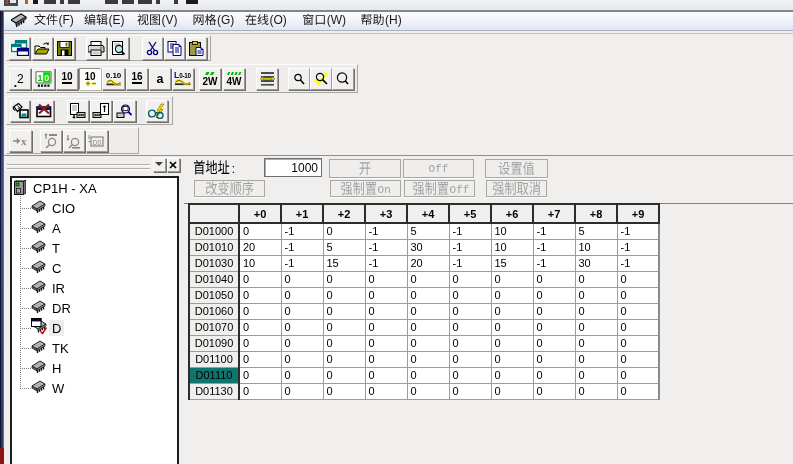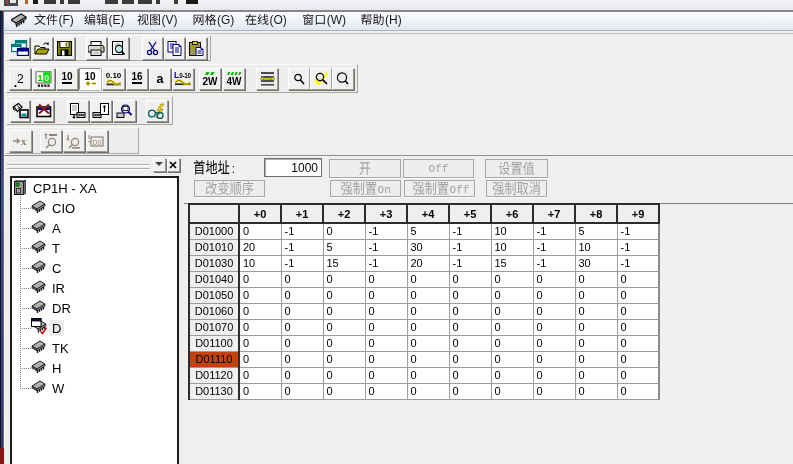--- a/index.html
+++ b/index.html
@@ -643,47 +643,47 @@
           <td style="background:#fff;border-right:1px solid #9c9c9c;border-bottom:1px solid #9c9c9c;padding-left:3px">0</td>
           <td style="background:#fff;border-right:1px solid #9c9c9c;border-bottom:1px solid #9c9c9c;padding-left:3px">0</td>
           <td style="background:#fff;border-right:1px solid #9c9c9c;border-bottom:1px solid #9c9c9c;padding-left:3px">0</td>
           <td style="background:#fff;border-right:1px solid #9c9c9c;border-bottom:1px solid #9c9c9c;padding-left:3px">0</td>
           <td style="background:#fff;border-right:1px solid #9c9c9c;border-bottom:1px solid #9c9c9c;padding-left:3px">0</td>
           <td style="background:#fff;border-right:1px solid #9c9c9c;border-bottom:1px solid #9c9c9c;padding-left:3px">0</td>
           <td style="background:#fff;border-right:1px solid #9c9c9c;border-bottom:1px solid #9c9c9c;padding-left:3px">0</td>
           <td style="background:#fff;border-right:2px solid #8a8a8a;border-bottom:1px solid #9c9c9c;padding-left:3px">0</td>
         </tr>
         <tr style="height:16px">
+          <td style="background:#f0efee;border-right:2px solid #2c2c2c;border-bottom:1px solid #9c9c9c;text-align:center">D01090</td>
+          <td style="background:#fff;border-right:1px solid #9c9c9c;border-bottom:1px solid #9c9c9c;padding-left:3px">0</td>
+          <td style="background:#fff;border-right:1px solid #9c9c9c;border-bottom:1px solid #9c9c9c;padding-left:3px">0</td>
+          <td style="background:#fff;border-right:1px solid #9c9c9c;border-bottom:1px solid #9c9c9c;padding-left:3px">0</td>
+          <td style="background:#fff;border-right:1px solid #9c9c9c;border-bottom:1px solid #9c9c9c;padding-left:3px">0</td>
+          <td style="background:#fff;border-right:1px solid #9c9c9c;border-bottom:1px solid #9c9c9c;padding-left:3px">0</td>
+          <td style="background:#fff;border-right:1px solid #9c9c9c;border-bottom:1px solid #9c9c9c;padding-left:3px">0</td>
+          <td style="background:#fff;border-right:1px solid #9c9c9c;border-bottom:1px solid #9c9c9c;padding-left:3px">0</td>
+          <td style="background:#fff;border-right:1px solid #9c9c9c;border-bottom:1px solid #9c9c9c;padding-left:3px">0</td>
+          <td style="background:#fff;border-right:1px solid #9c9c9c;border-bottom:1px solid #9c9c9c;padding-left:3px">0</td>
+          <td style="background:#fff;border-right:2px solid #8a8a8a;border-bottom:1px solid #9c9c9c;padding-left:3px">0</td>
+        </tr>
+        <tr style="height:16px">
           <td style="background:#f0efee;border-right:2px solid #2c2c2c;border-bottom:1px solid #9c9c9c;text-align:center">D01100</td>
           <td style="background:#fff;border-right:1px solid #9c9c9c;border-bottom:1px solid #9c9c9c;padding-left:3px">0</td>
           <td style="background:#fff;border-right:1px solid #9c9c9c;border-bottom:1px solid #9c9c9c;padding-left:3px">0</td>
           <td style="background:#fff;border-right:1px solid #9c9c9c;border-bottom:1px solid #9c9c9c;padding-left:3px">0</td>
           <td style="background:#fff;border-right:1px solid #9c9c9c;border-bottom:1px solid #9c9c9c;padding-left:3px">0</td>
           <td style="background:#fff;border-right:1px solid #9c9c9c;border-bottom:1px solid #9c9c9c;padding-left:3px">0</td>
           <td style="background:#fff;border-right:1px solid #9c9c9c;border-bottom:1px solid #9c9c9c;padding-left:3px">0</td>
           <td style="background:#fff;border-right:1px solid #9c9c9c;border-bottom:1px solid #9c9c9c;padding-left:3px">0</td>
           <td style="background:#fff;border-right:1px solid #9c9c9c;border-bottom:1px solid #9c9c9c;padding-left:3px">0</td>
           <td style="background:#fff;border-right:1px solid #9c9c9c;border-bottom:1px solid #9c9c9c;padding-left:3px">0</td>
           <td style="background:#fff;border-right:2px solid #8a8a8a;border-bottom:1px solid #9c9c9c;padding-left:3px">0</td>
         </tr>
         <tr style="height:16px">
-          <td style="background:#c2410c;border-right:2px solid #2c2c2c;border-bottom:1px solid #9c9c9c;text-align:center">D01110</td>
-          <td style="background:#fff;border-right:1px solid #9c9c9c;border-bottom:1px solid #9c9c9c;padding-left:3px">0</td>
-          <td style="background:#fff;border-right:1px solid #9c9c9c;border-bottom:1px solid #9c9c9c;padding-left:3px">0</td>
-          <td style="background:#fff;border-right:1px solid #9c9c9c;border-bottom:1px solid #9c9c9c;padding-left:3px">0</td>
-          <td style="background:#fff;border-right:1px solid #9c9c9c;border-bottom:1px solid #9c9c9c;padding-left:3px">0</td>
-          <td style="background:#fff;border-right:1px solid #9c9c9c;border-bottom:1px solid #9c9c9c;padding-left:3px">0</td>
-          <td style="background:#fff;border-right:1px solid #9c9c9c;border-bottom:1px solid #9c9c9c;padding-left:3px">0</td>
-          <td style="background:#fff;border-right:1px solid #9c9c9c;border-bottom:1px solid #9c9c9c;padding-left:3px">0</td>
-          <td style="background:#fff;border-right:1px solid #9c9c9c;border-bottom:1px solid #9c9c9c;padding-left:3px">0</td>
-          <td style="background:#fff;border-right:1px solid #9c9c9c;border-bottom:1px solid #9c9c9c;padding-left:3px">0</td>
-          <td style="background:#fff;border-right:2px solid #8a8a8a;border-bottom:1px solid #9c9c9c;padding-left:3px">0</td>
-        </tr>
-        <tr style="height:16px">
-          <td style="background:#f0efee;border-right:2px solid #2c2c2c;border-bottom:1px solid #9c9c9c;text-align:center">D01120</td>
+          <td style="background:#0f766e;border-right:2px solid #2c2c2c;border-bottom:1px solid #9c9c9c;text-align:center">D01110</td>
           <td style="background:#fff;border-right:1px solid #9c9c9c;border-bottom:1px solid #9c9c9c;padding-left:3px">0</td>
           <td style="background:#fff;border-right:1px solid #9c9c9c;border-bottom:1px solid #9c9c9c;padding-left:3px">0</td>
           <td style="background:#fff;border-right:1px solid #9c9c9c;border-bottom:1px solid #9c9c9c;padding-left:3px">0</td>
           <td style="background:#fff;border-right:1px solid #9c9c9c;border-bottom:1px solid #9c9c9c;padding-left:3px">0</td>
           <td style="background:#fff;border-right:1px solid #9c9c9c;border-bottom:1px solid #9c9c9c;padding-left:3px">0</td>
           <td style="background:#fff;border-right:1px solid #9c9c9c;border-bottom:1px solid #9c9c9c;padding-left:3px">0</td>
           <td style="background:#fff;border-right:1px solid #9c9c9c;border-bottom:1px solid #9c9c9c;padding-left:3px">0</td>
           <td style="background:#fff;border-right:1px solid #9c9c9c;border-bottom:1px solid #9c9c9c;padding-left:3px">0</td>
           <td style="background:#fff;border-right:1px solid #9c9c9c;border-bottom:1px solid #9c9c9c;padding-left:3px">0</td>
           <td style="background:#fff;border-right:2px solid #8a8a8a;border-bottom:1px solid #9c9c9c;padding-left:3px">0</td>

